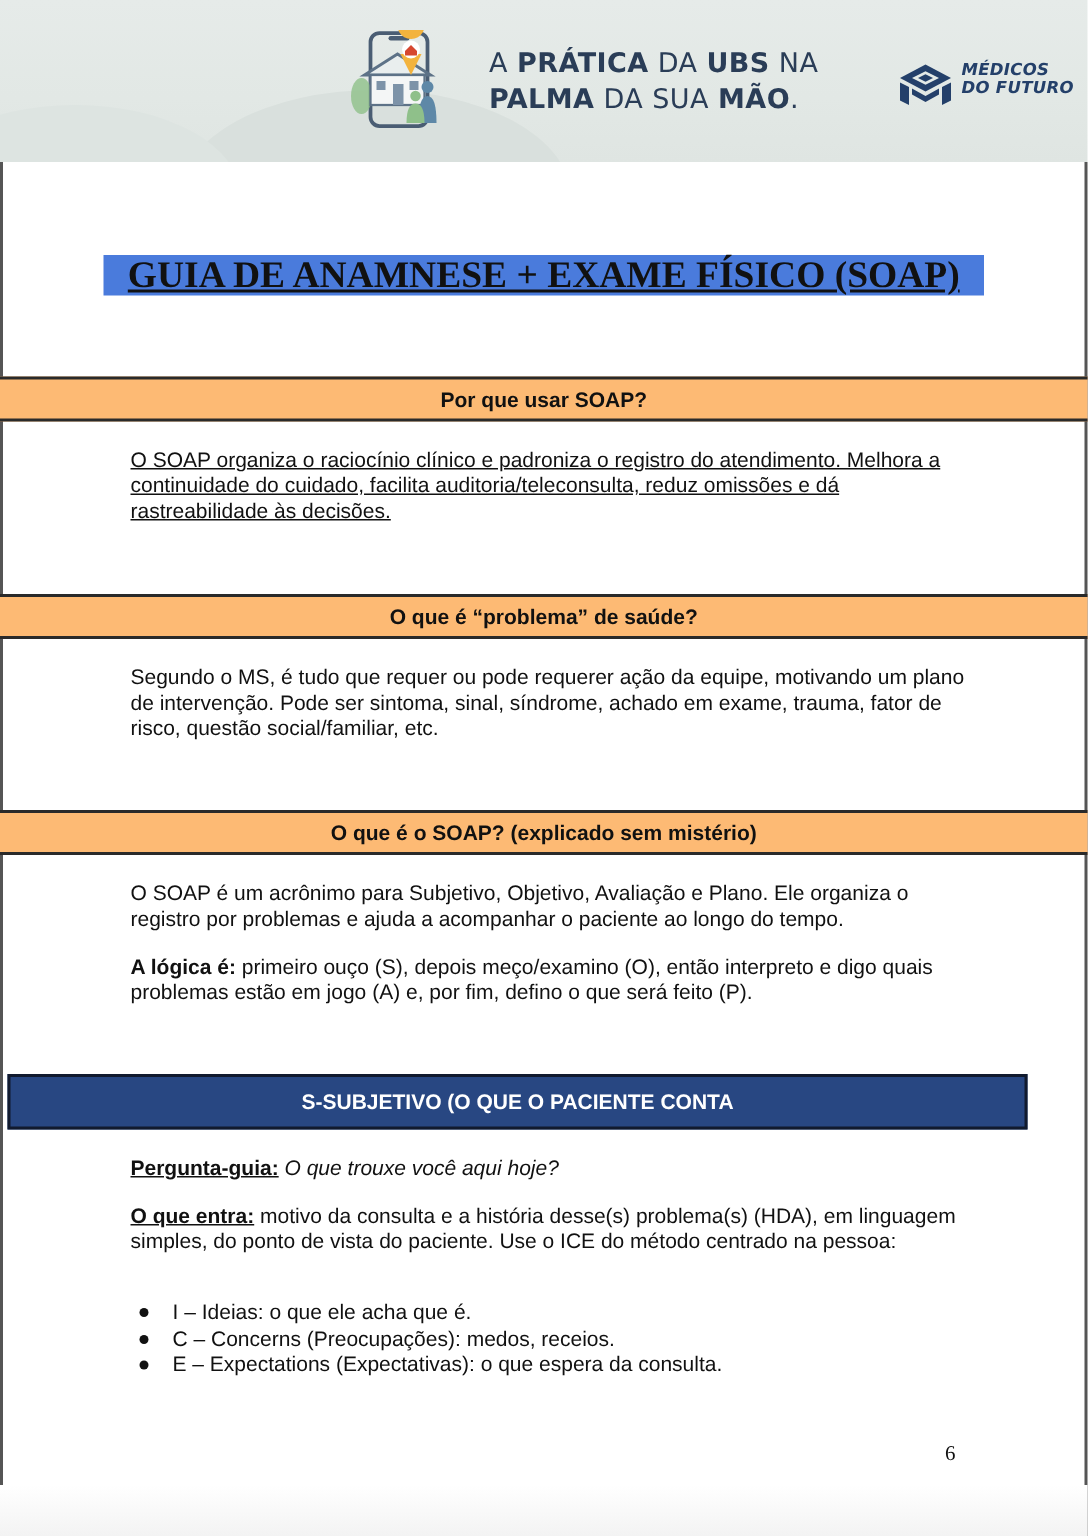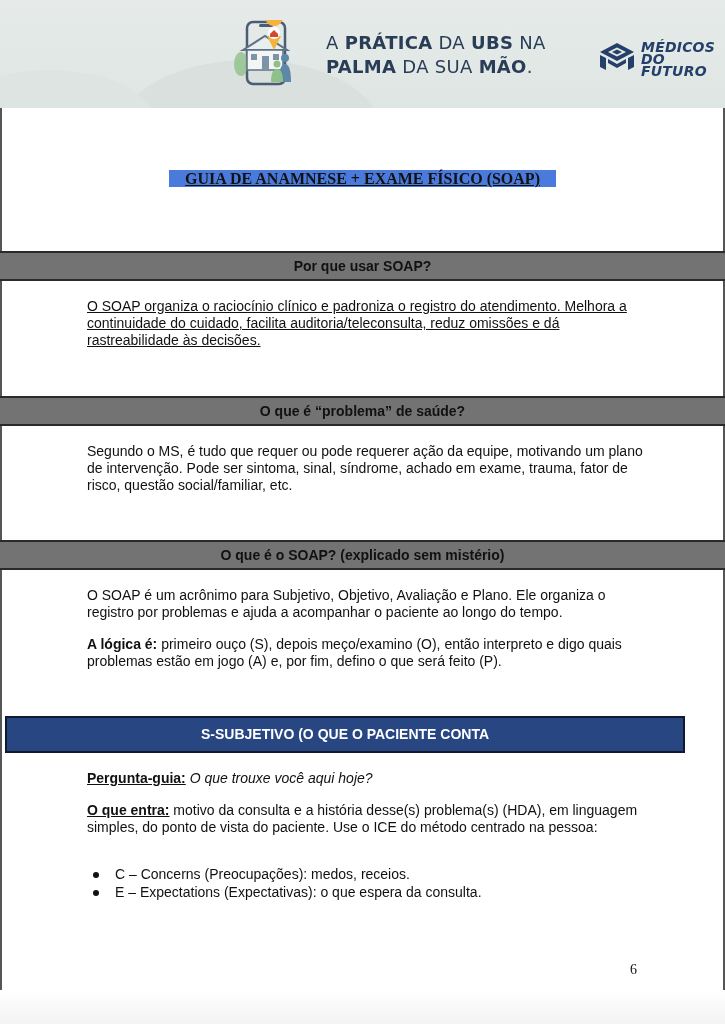--- a/index.html
+++ b/index.html
@@ -31,36 +31,36 @@
     .tagline {
       position: absolute; left: 326px; top: 31px; color: #2a3d57;
       font-family: "DejaVu Sans", sans-serif; font-size: 18px; line-height: 24px; letter-spacing: 0.3px;
     }
     .tagline b { font-weight: bold; }
     .tagline .thin { font-weight: normal; }
     .mf-logo { position: absolute; left: 598px; top: 40px; width: 38px; height: 32px; }
     .mf-text {
       position: absolute; left: 641px; top: 41px; color: #24406a;
       font-family: "DejaVu Sans", sans-serif; font-weight: bold; font-style: italic;
-      font-size: 14px; line-height: 12px; letter-spacing: 0.2px;
+      font-size: 11px; line-height: 12px; letter-spacing: 0.2px;
     }
 
     
     .doc-title {
       position: absolute; left: 0; width: 725px; top: 170px; text-align: center;
     }
     .doc-title span {
-      font-family: "Liberation Serif", serif; font-weight: bold; font-size: 16px;
+      font-family: "Liberation Serif", serif; font-weight: bold; font-size: 25px;
       background: #4a7bdc; color: #111; text-decoration: underline; padding: 0 16px;
     }
 
     
     .band {
       position: absolute; left: 0; width: 725px; height: 30px;
-      background: #737373; border-top: 2px solid #2a2a2a; border-bottom: 2px solid #2a2a2a;
+      background: #fdba74; border-top: 2px solid #2a2a2a; border-bottom: 2px solid #2a2a2a;
       box-sizing: border-box;
       text-align: center; font-weight: bold; font-size: 14px; line-height: 26px; color: #111;
     }
     .band-blue {
       position: absolute; left: 5px; width: 680px; top: 716px; height: 37px;
       background: #284782; border: 2px solid #111a2e; box-sizing: border-box;
       text-align: center; color: #ffffff; font-weight: bold; font-size: 14px; line-height: 33px;
     }
 
     .para {
@@ -156,18 +156,19 @@
 <p class="para" style="top:587px;">O SOAP é um acrônimo para Subjetivo, Objetivo, Avaliação e Plano. Ele organiza o registro por problemas e ajuda a acompanhar o paciente ao longo do tempo.</p>
 <p class="para" style="top:636px;"><b>A lógica é:</b><span> primeiro ouço (S), depois meço/examino (O), então interpreto e digo quais problemas estão em jogo (A) e, por fim, defino o que será feito (P).</span></p>
 
 <div class="band-blue">S-SUBJETIVO (O QUE O PACIENTE CONTA</div>
 
 <p class="para" style="top:770px;"><u>Pergunta-guia:</u><i> O que trouxe você aqui hoje?</i></p>
 
 <p class="para" style="top:802px;"><u>O que entra:</u><span> motivo da consulta e a história desse(s) problema(s) (HDA), em linguagem simples, do ponto de vista do paciente. Use o ICE do método centrado na pessoa:</span></p>
 
 <ul class="ice">
+  <li><span class="dot"></span><span>I – Ideias: o que ele acha que é.</span></li>
   <li><span class="dot"></span><span>C – Concerns (Preocupações): medos, receios.</span></li>
   <li><span class="dot"></span><span>E – Expectations (Expectativas): o que espera da consulta.</span></li>
 </ul>
 
 <div class="bottom-fade"></div>
 <div class="page-num">6</div>
 
 </body></html>

